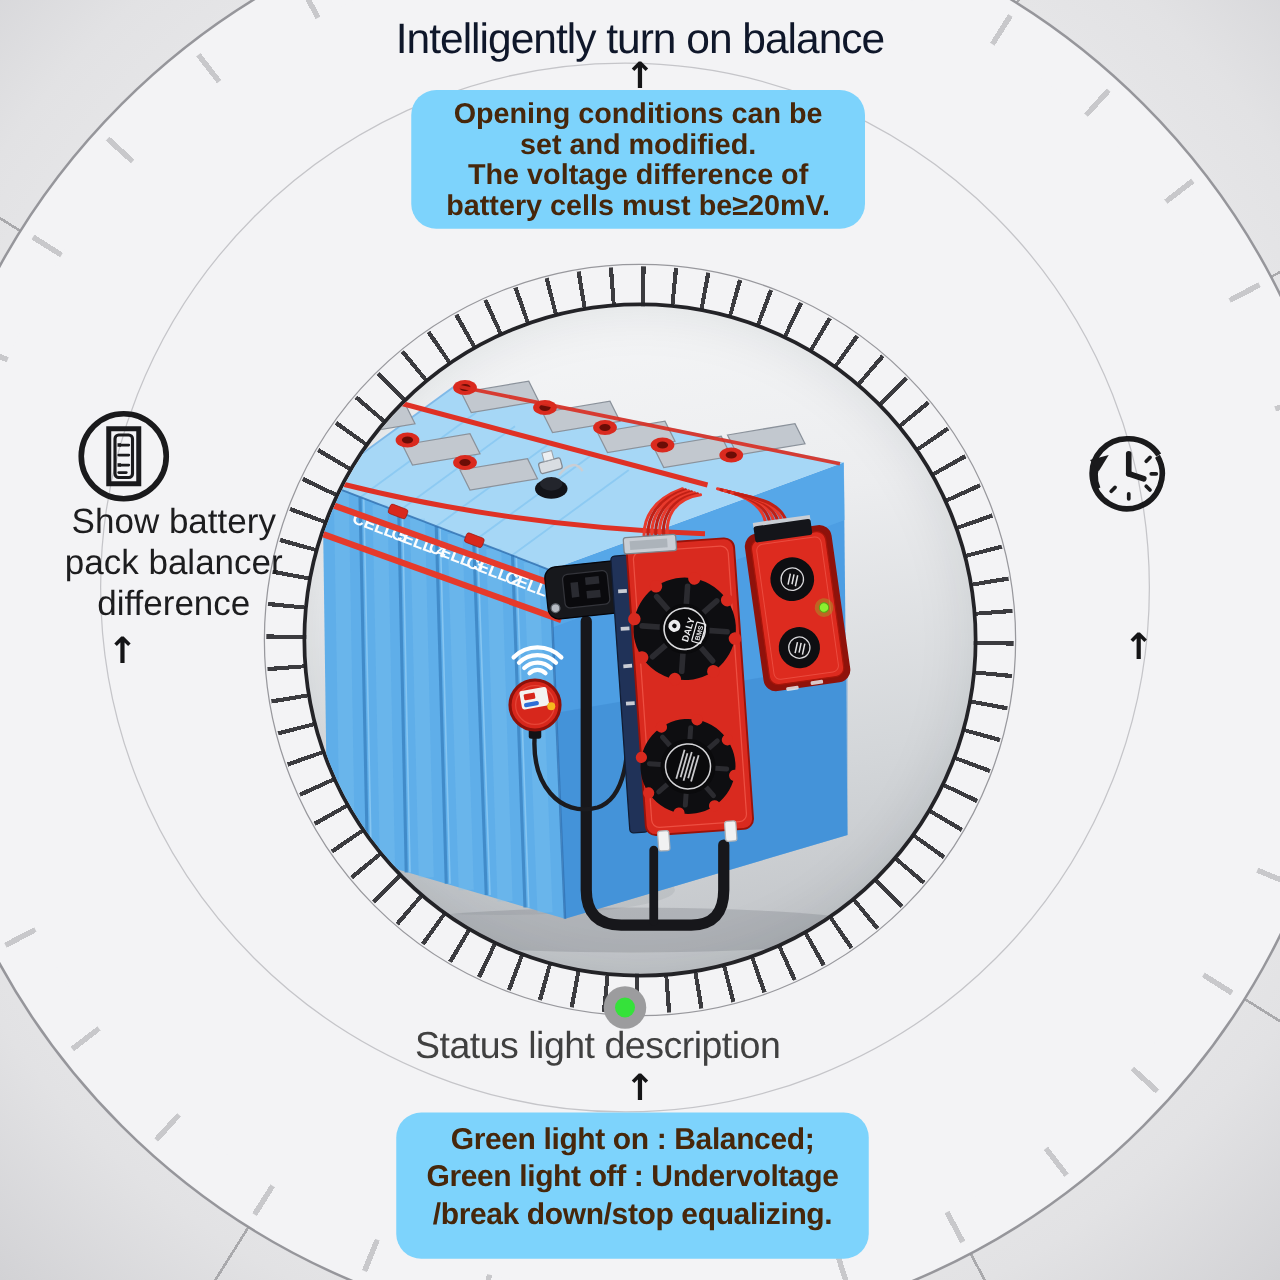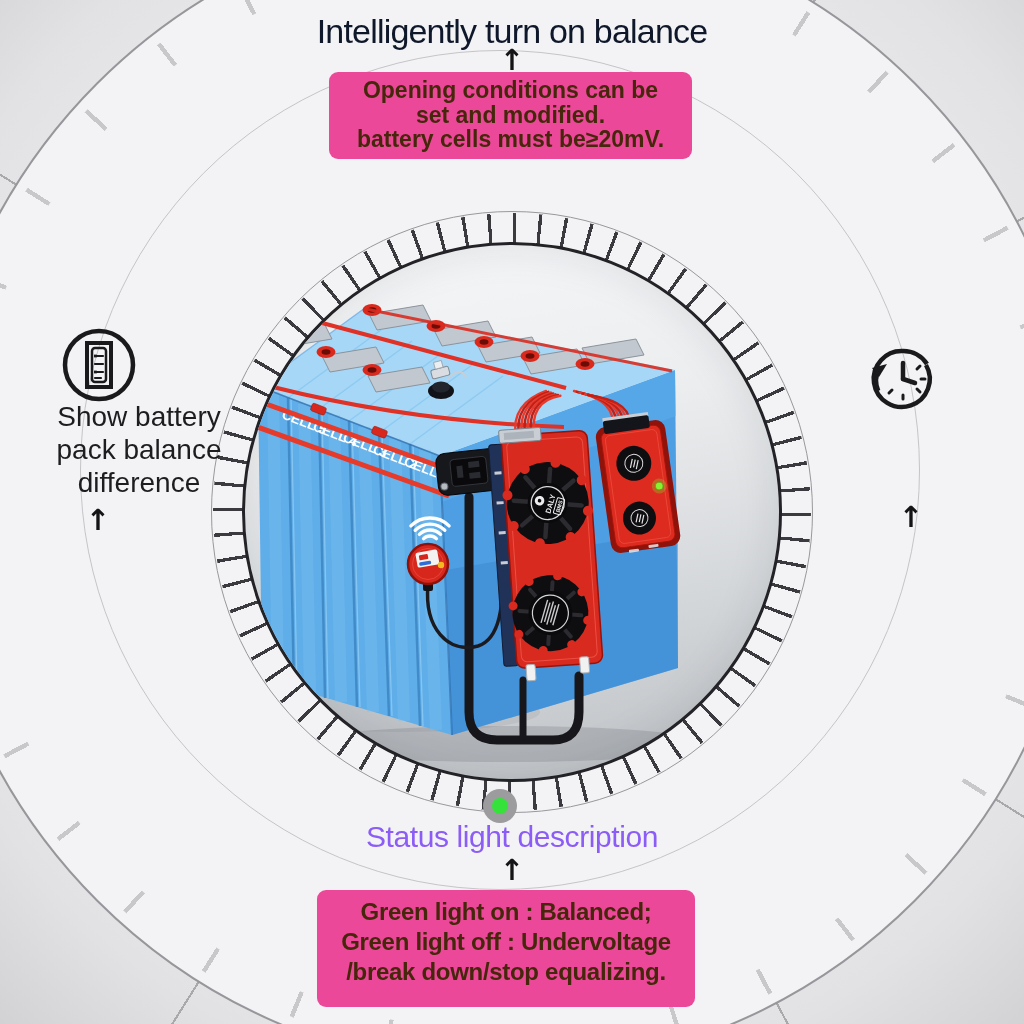--- a/index.html
+++ b/index.html
@@ -23,29 +23,29 @@
   .photo-outer{left:211px;top:211px;width:602px;height:602px;border:1.5px solid #98989D;box-sizing:border-box;}
   .photo{left:242px;top:242px;width:540px;height:540px;border-radius:50%;
     border:3px solid #232327;box-sizing:border-box;overflow:hidden;
     background:linear-gradient(170deg,#F6F7F8 0%,#ECEDEF 35%,#D3D6D9 70%,#BCBFC3 100%);
     box-shadow:inset 0 0 44px rgba(20,25,35,.10);}
   .photo svg{display:block;}
   
   .title{left:0;width:1024px;top:12px;text-align:center;font-size:34px;letter-spacing:-.8px;color:#0f172a;}
   .arrow{text-align:center;font-family:"DejaVu Sans",sans-serif;font-weight:bold;font-size:29px;color:#141416;line-height:1;}
   .arrow-top{left:0;width:1024px;top:46px;}
-  .infobox{background:#ec4899;border-radius:9px;color:#47270B;font-weight:bold;text-align:center;}
+  .infobox{background:#7dd3fc;border-radius:20px;color:#47270B;font-weight:bold;text-align:center;}
   .box-top{left:329px;top:72px;width:363px;padding:6px 0 7px;font-size:23px;line-height:24.5px;}
   .box-bottom{left:317px;top:890px;width:378px;padding:7px 0 20px;font-size:24px;line-height:30px;letter-spacing:-.3px;}
   .cap{text-align:center;font-size:28px;line-height:33px;color:#1D1D1F;}
   .cap-left{left:0;width:196px;top:400px;margin-left:41px;}
   .arrow-left{left:0;width:196px;top:506px;}
   .cap-right{left:798px;width:226px;top:420px;}
   .arrow-right{left:798px;width:226px;top:503px;}
-  .status-title{left:332px;width:360px;top:820px;text-align:center;font-size:30px;letter-spacing:-.4px;color:#8b5cf6;}
+  .status-title{left:332px;width:360px;top:820px;font-size:30px;letter-spacing:-.4px;color:#404040;}
   .arrow-status{left:332px;width:360px;top:856px;}
   .status-light{left:483px;top:789px;width:34px;height:34px;border-radius:50%;background:#9C9C9E;
     display:flex;align-items:center;justify-content:center;}
   .status-dot{width:16px;height:16px;border-radius:50%;background:#35E23A;}
   .icon-box{line-height:0;}
   .icon-left{left:60px;top:326px;}
   .icon-right{left:866px;top:342px;}
 </style>
 </head>
 <body>
@@ -341,41 +341,42 @@
         <rect x="640" y="546" width="10" height="3" rx="1" fill="#E8E8EA" opacity="0.85"></rect>
       </g>
     </svg>
   </div>
 
   <div class="abs title">Intelligently turn on balance</div>
   <div class="abs arrow arrow-top">↑</div>
   <div class="abs infobox box-top">
     <div>Opening conditions can be</div>
     <div>set and modified.</div>
+    <div>The voltage difference of</div>
     <div>battery cells must be≥20mV.</div>
   </div>
 
   <div class="abs icon-box icon-left">
     <svg width="78" height="78" viewBox="0 0 78 78">
       <circle cx="39" cy="39" r="34" fill="none" stroke="#1A1A1C" stroke-width="4.5"></circle>
       <rect x="27" y="17" width="24" height="44" fill="none" stroke="#1A1A1C" stroke-width="4"></rect>
       <rect x="32" y="22" width="14" height="34" rx="3" fill="none" stroke="#1A1A1C" stroke-width="2.5"></rect>
       <g stroke="#1A1A1C" stroke-width="2.2" stroke-linecap="round">
         <line x1="36" y1="30" x2="43" y2="30"></line>
         <line x1="35" y1="38" x2="43" y2="38"></line>
         <line x1="36" y1="46" x2="43" y2="46"></line>
         <line x1="35" y1="52" x2="41" y2="52"></line>
       </g>
       <rect x="34" y="28.6" width="2.8" height="2.8" fill="#1A1A1C"></rect>
       <rect x="34" y="44.6" width="2.8" height="2.8" fill="#1A1A1C"></rect>
     </svg>
   </div>
   <div class="abs cap cap-left">
     <div>Show battery</div>
-    <div>pack balance</div>
+    <div>pack balancer</div>
     <div>difference</div>
   </div>
   <div class="abs arrow arrow-left">↑</div>
 
   <div class="abs icon-box icon-right">
     <svg width="74" height="74" viewBox="0 0 74 74">
       <path d="M14,51 A28,28 0 1 1 37,65 A28,28 0 0 1 13,52" fill="none" stroke="#1A1A1C" stroke-width="4.5" transform="rotate(180 37 37)"></path>
       <path d="M12,49 A27,27 0 0 1 13,26" fill="none" stroke="#1A1A1C" stroke-width="5"></path>
       <polygon points="6,26 21,22 13,35" fill="#1A1A1C"></polygon>
       <line x1="37" y1="37" x2="37" y2="21" stroke="#1A1A1C" stroke-width="4.5" stroke-linecap="round"></line>

